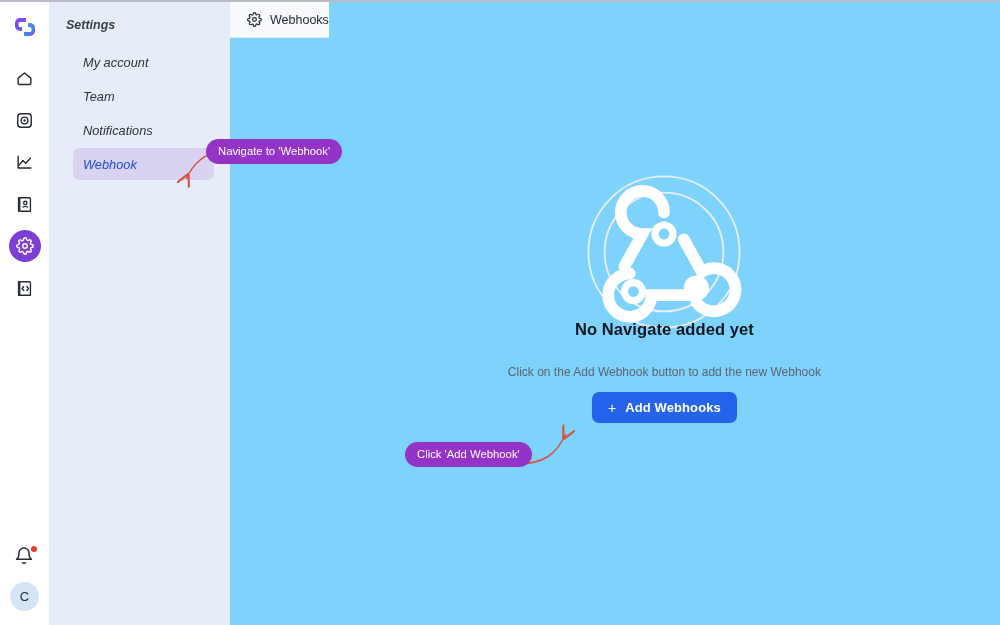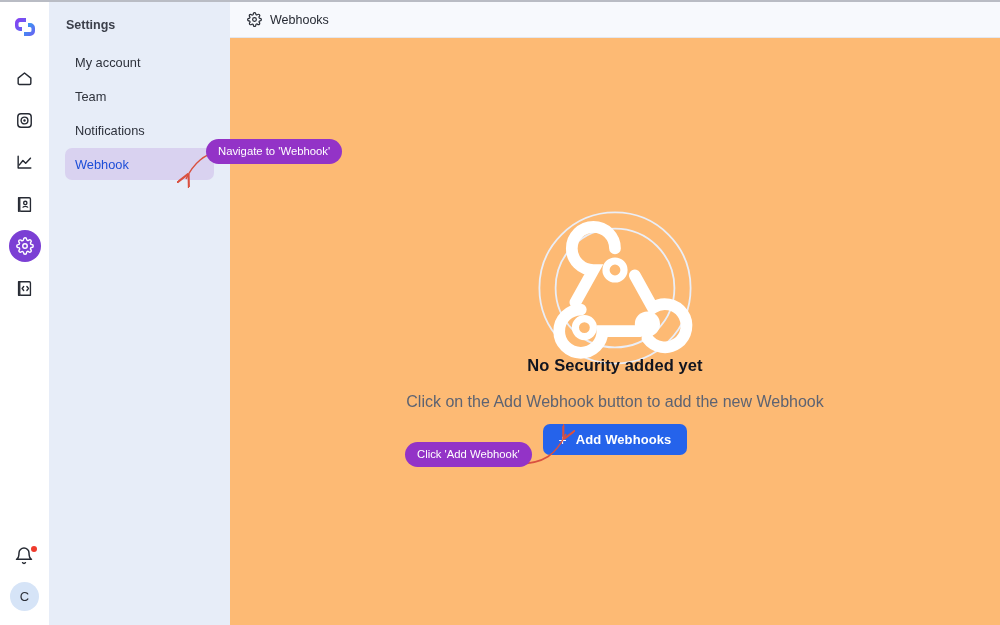--- a/index.html
+++ b/index.html
@@ -76,52 +76,53 @@
 
   
   .settings-sidebar {
     width: 181px;
     flex: 0 0 181px;
     background: #e7edf8;
     height: 100%;
     padding-top: 13px;
     position: relative;
     z-index: 4;
+    font-style: italic;
   }
   .settings-title {
     font-size: 12.5px;
     font-weight: bold;
     color: #3b3f4a;
     padding: 0 0 0 17px;
     margin-bottom: 11px;
     line-height: 20px;
   }
-  .nav-list { display: flex; flex-direction: column; gap: 2px; padding: 0 16px 0 16px; }
+  .nav-list { display: flex; flex-direction: column; gap: 2px; padding: 0 16px 0 16px; margin-left: 8px; }
   .nav-item {
     height: 32px;
     display: flex;
     align-items: center;
     padding-left: 10px;
     border-radius: 7px;
     font-size: 12.8px;
     color: #2e323c;
     cursor: pointer;
   }
   .nav-item.active {
     background: #d9d2f0;
     color: #1d4ed8;
   }
 
   
   .main {
     flex: 1;
     height: 100%;
-    background: #fdba74;
-    display: flex;
-    flex-direction: column;
+    background: #7dd3fc;
+    display: flex;
+    flex-direction: row;
     position: relative;
   }
   .topbar {
     height: 36px;
     flex: 0 0 36px;
     background: #f7f9fd;
     border-bottom: 1px solid #e2e7f0;
     display: flex;
     align-items: center;
     padding-left: 17px;
@@ -158,22 +159,22 @@
     align-items: center;
     width: 600px;
   }
   .empty-title {
     font-size: 16.5px;
     font-weight: bold;
     color: #111520;
     letter-spacing: .1px;
   }
   .empty-sub {
-    margin-top: 18px;
-    font-size: 16px;
+    margin-top: 26px;
+    font-size: 12px;
     color: #5d6372;
   }
   .add-btn {
     margin-top: 13px;
     background: #2563eb;
     color: #ffffff;
     border: none;
     border-radius: 7px;
     height: 31px;
     padding: 0 16px;
@@ -336,21 +337,21 @@
             <path d="M31 62 A12 12 0 1 0 43 74 L64 74"></path>
             <path d="M68 78 A12 12 0 1 0 71 61 L61 43"></path>
           </g>
           <circle cx="50" cy="40" r="5" fill="none" stroke="#ffffff" stroke-width="4"></circle>
           <circle cx="33" cy="72" r="5" fill="none" stroke="#ffffff" stroke-width="4"></circle>
           <circle cx="68" cy="70" r="7" fill="#ffffff"></circle>
         </svg>
       </div>
 
       <div class="empty-block">
-        <div class="empty-title">No Security added yet</div>
+        <div class="empty-title">No Navigate added yet</div>
         <div class="empty-sub">Click on the Add Webhook button to add the new Webhook</div>
         <button class="add-btn">
           <span class="plus">+</span>
           <span>Add Webhooks</span>
         </button>
       </div>
 
     </div>
   </div>
 

